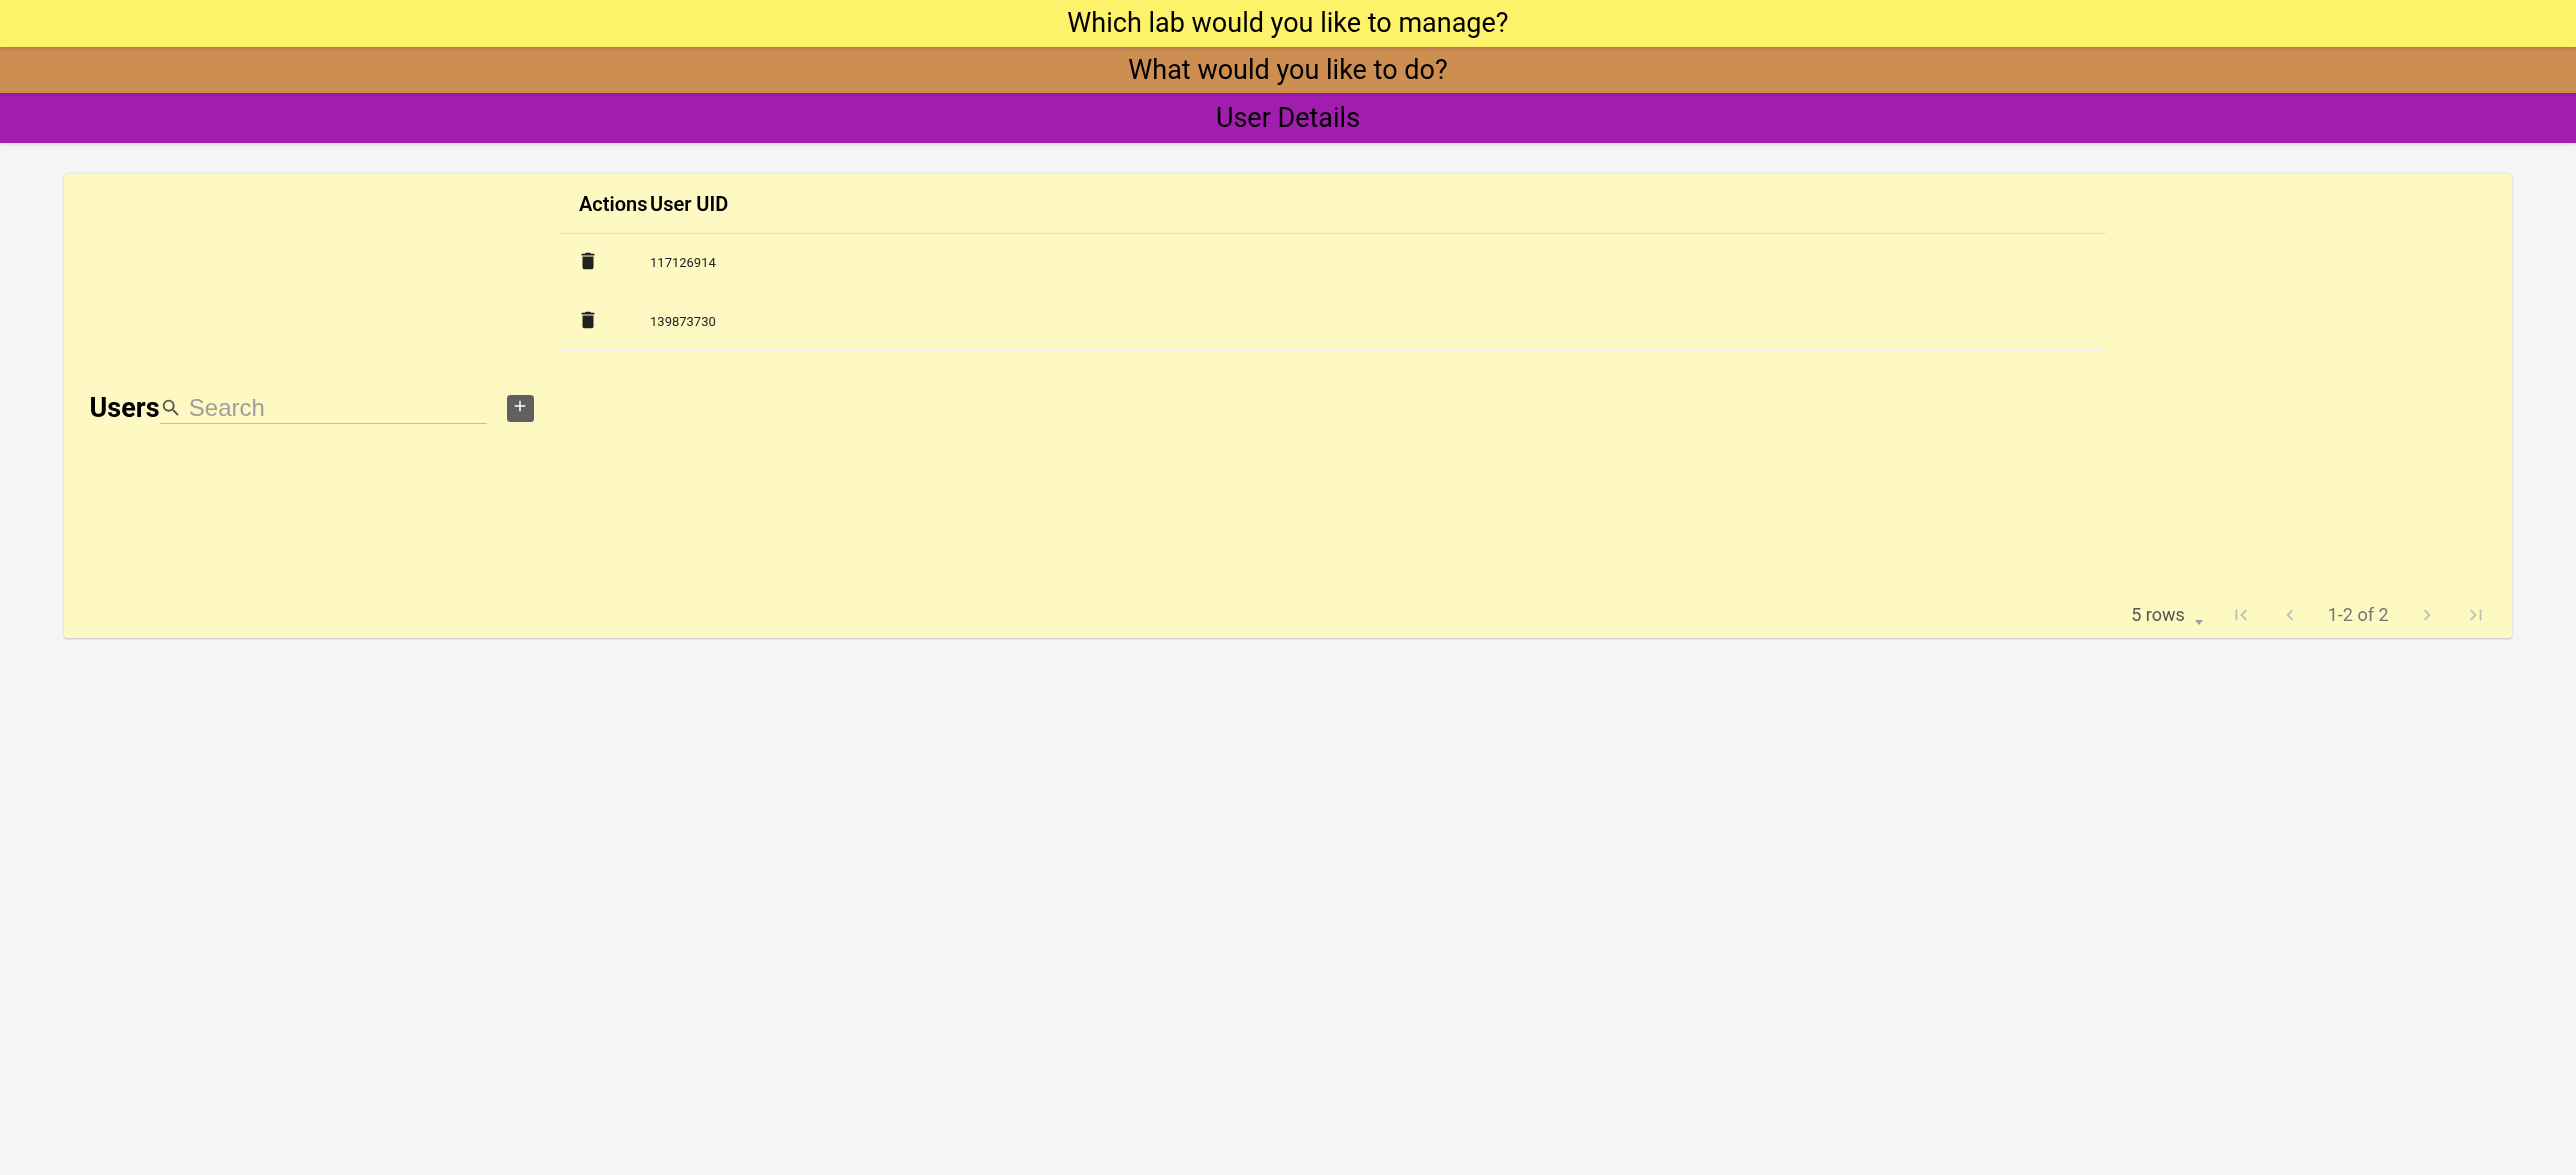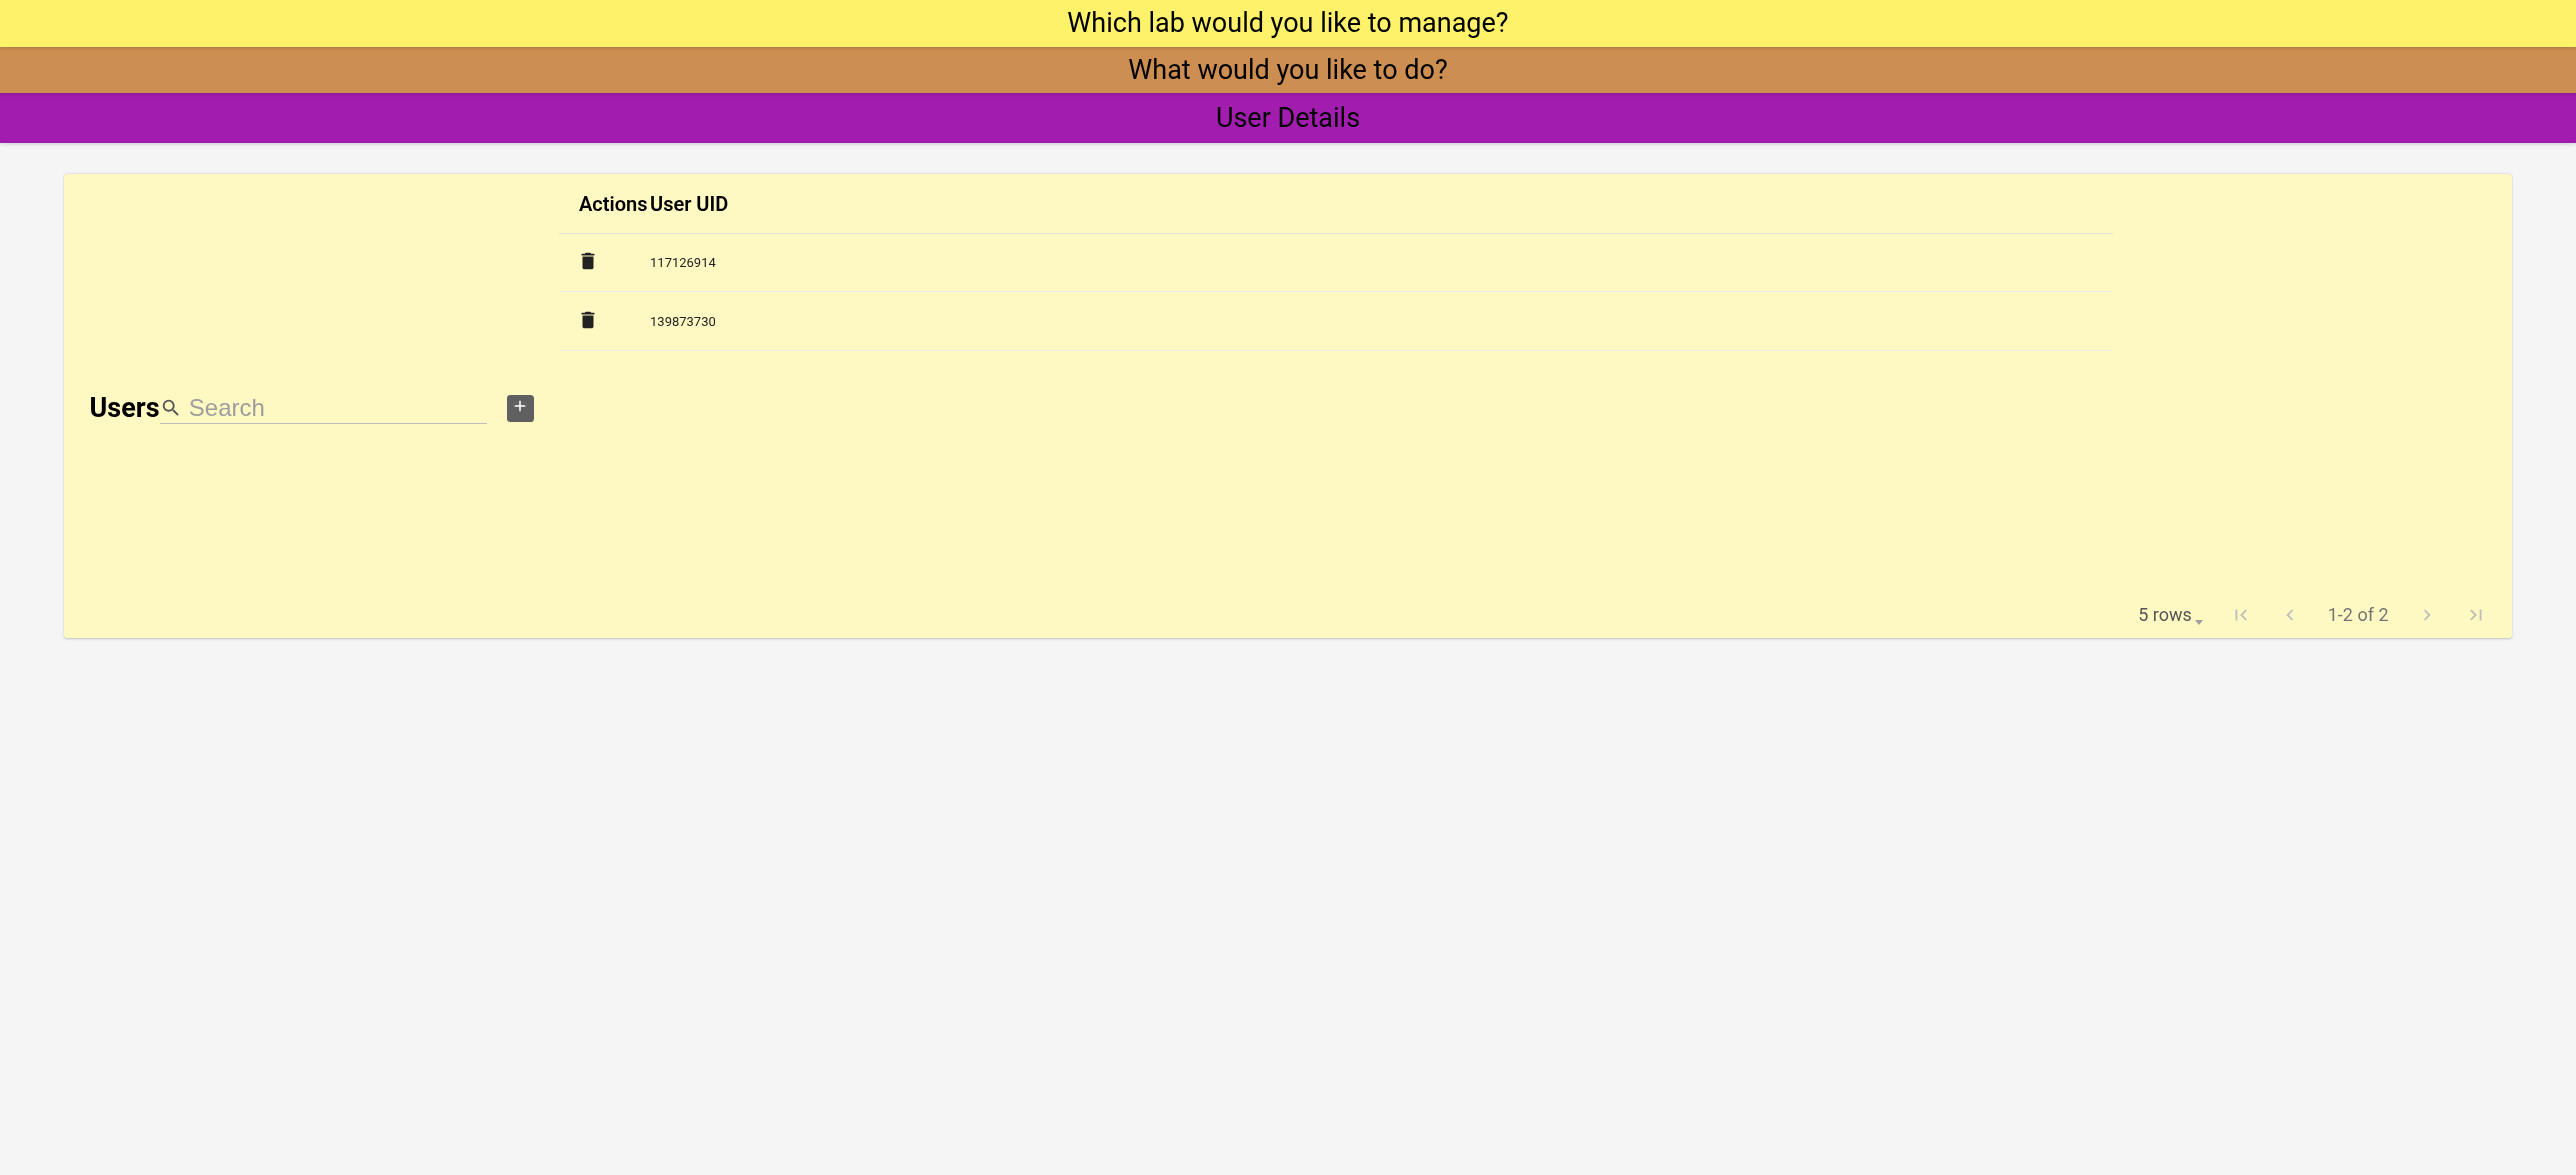--- a/index.html
+++ b/index.html
@@ -70,21 +70,21 @@
   .card-footer {
     margin-top: auto;
     display: flex;
     align-items: center;
     justify-content: flex-end;
     gap: 27px;
     padding: 12.7px 25.5px 12.7px 25.5px;
     color: #757575;
     font-size: 18px;
   }
-  .rows-select { display: inline-flex; align-items: flex-end; gap: 3px; color: #555; cursor: pointer; }
+  .rows-select { display: inline-flex; align-items: flex-end; gap: 10px; color: #555; cursor: pointer; }
   .rows-select .tri { width: 0; height: 0; border-left: 4.5px solid transparent; border-right: 4.5px solid transparent; border-top: 5.5px solid #9e9e9e; margin-top: 1.8px; }
   .pager-group { display: inline-flex; align-items: center; gap: 27px; text-align: right; }
   .pager-btn { display: inline-flex; cursor: pointer; color: #bdbdbd; }
   .page-range { color: #757575; }
   .table thead th:nth-child(1){ padding-left: 3.6px; }
   
   .table thead th{ padding-left:0;}
   .table thead th:first-child{ padding-left:3.6px;}
 </style>
 </head>

